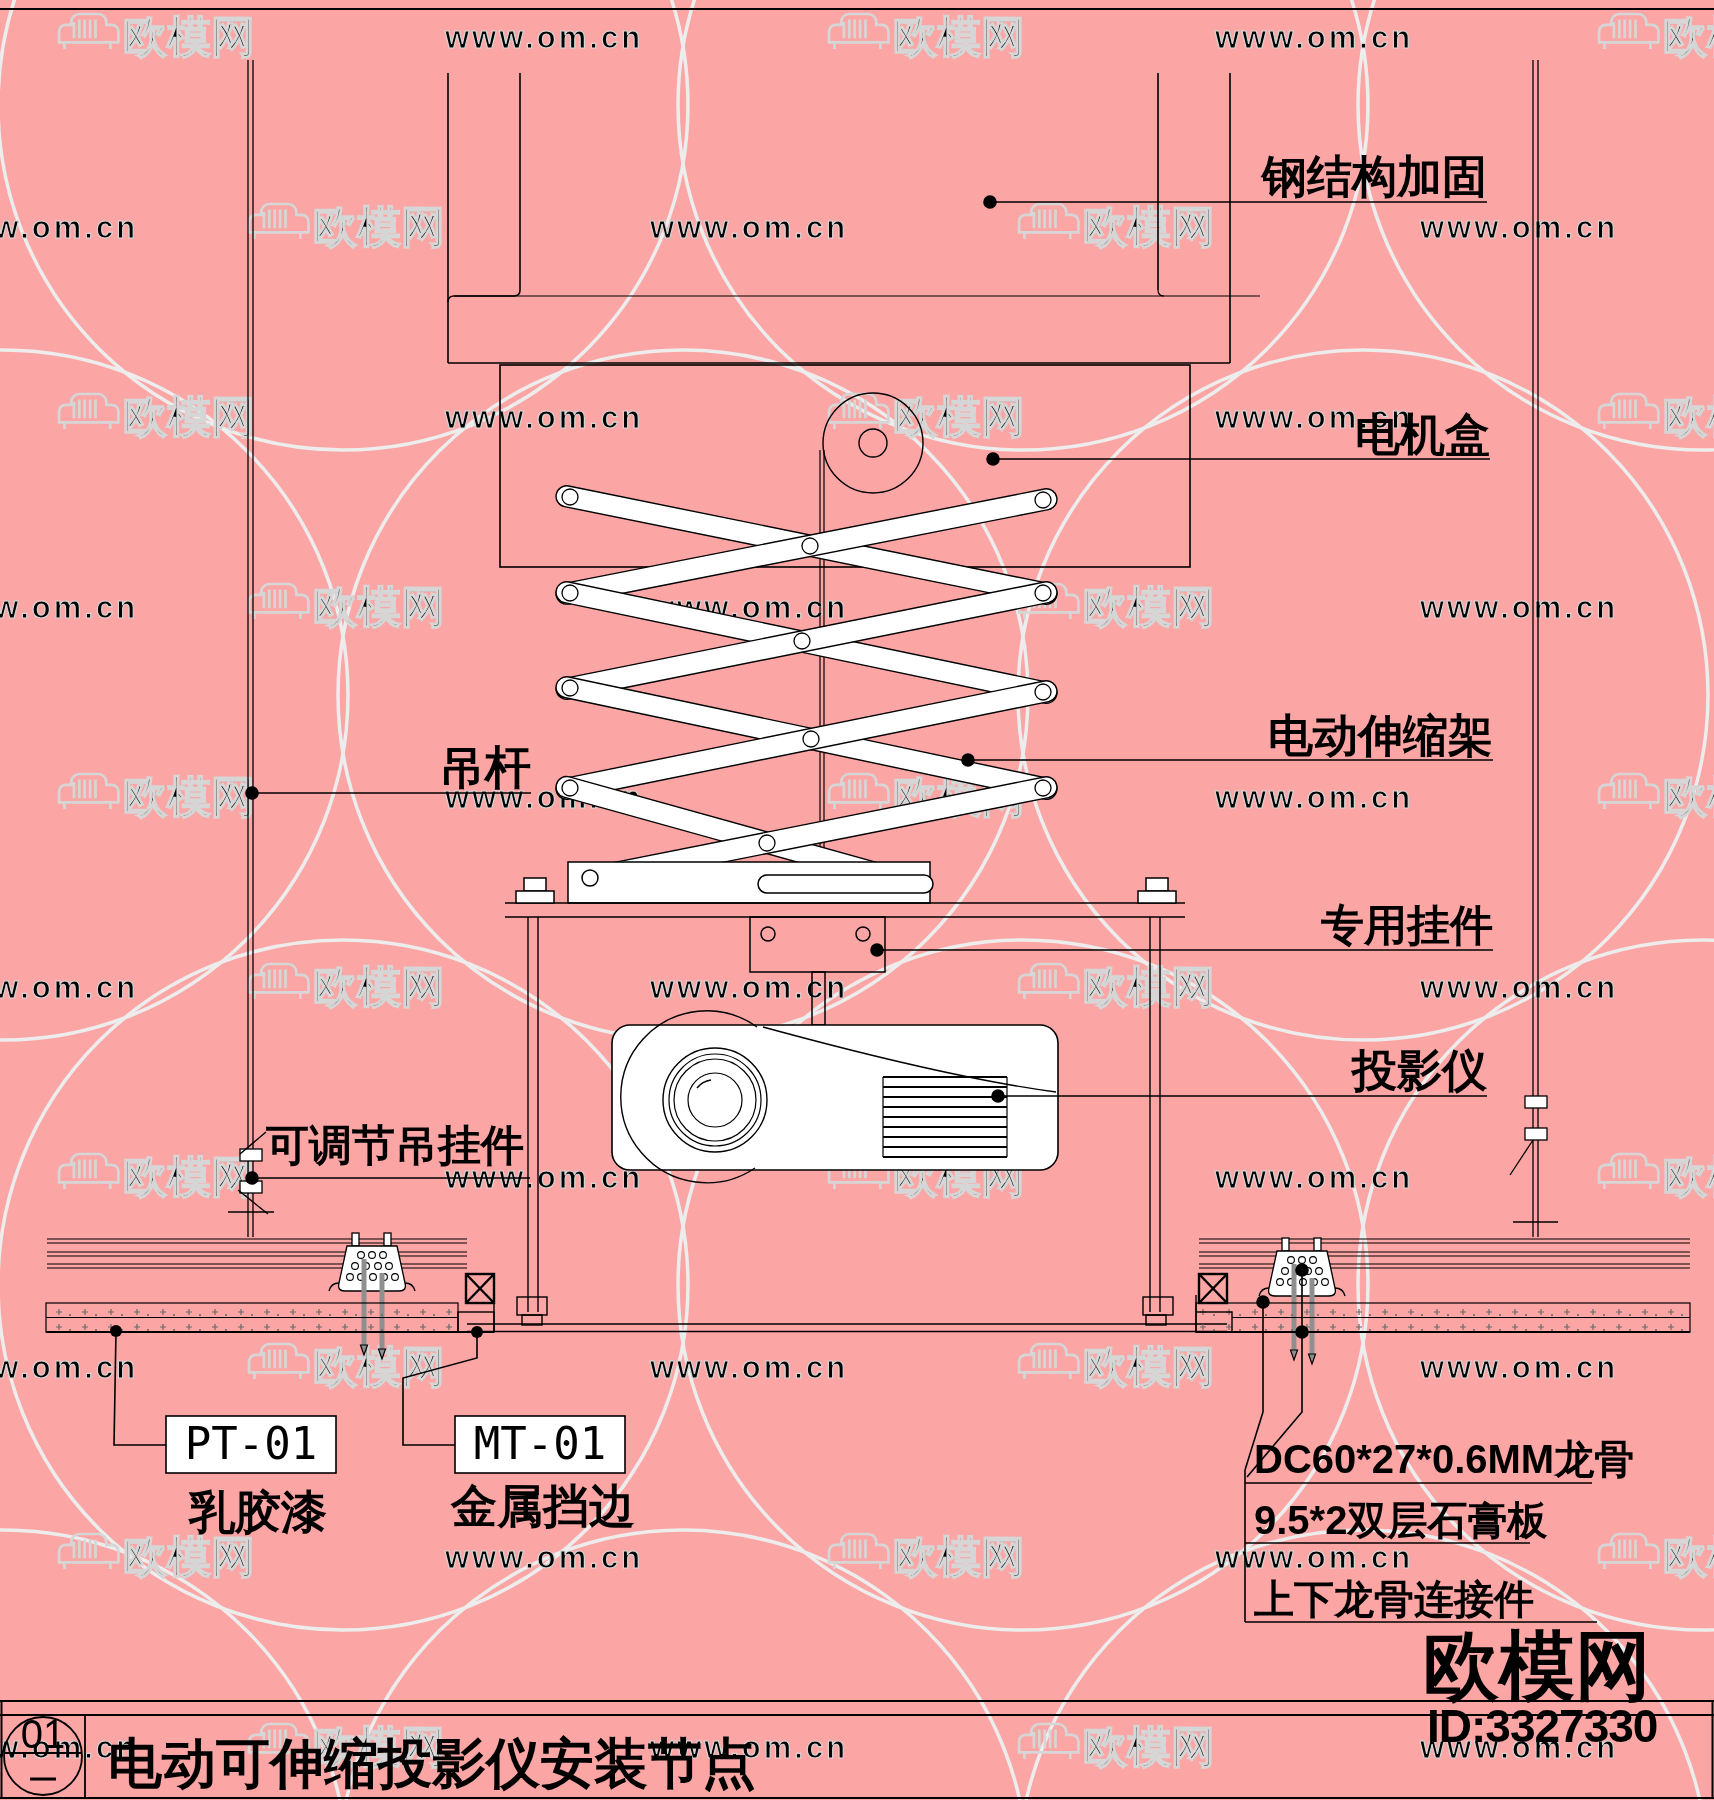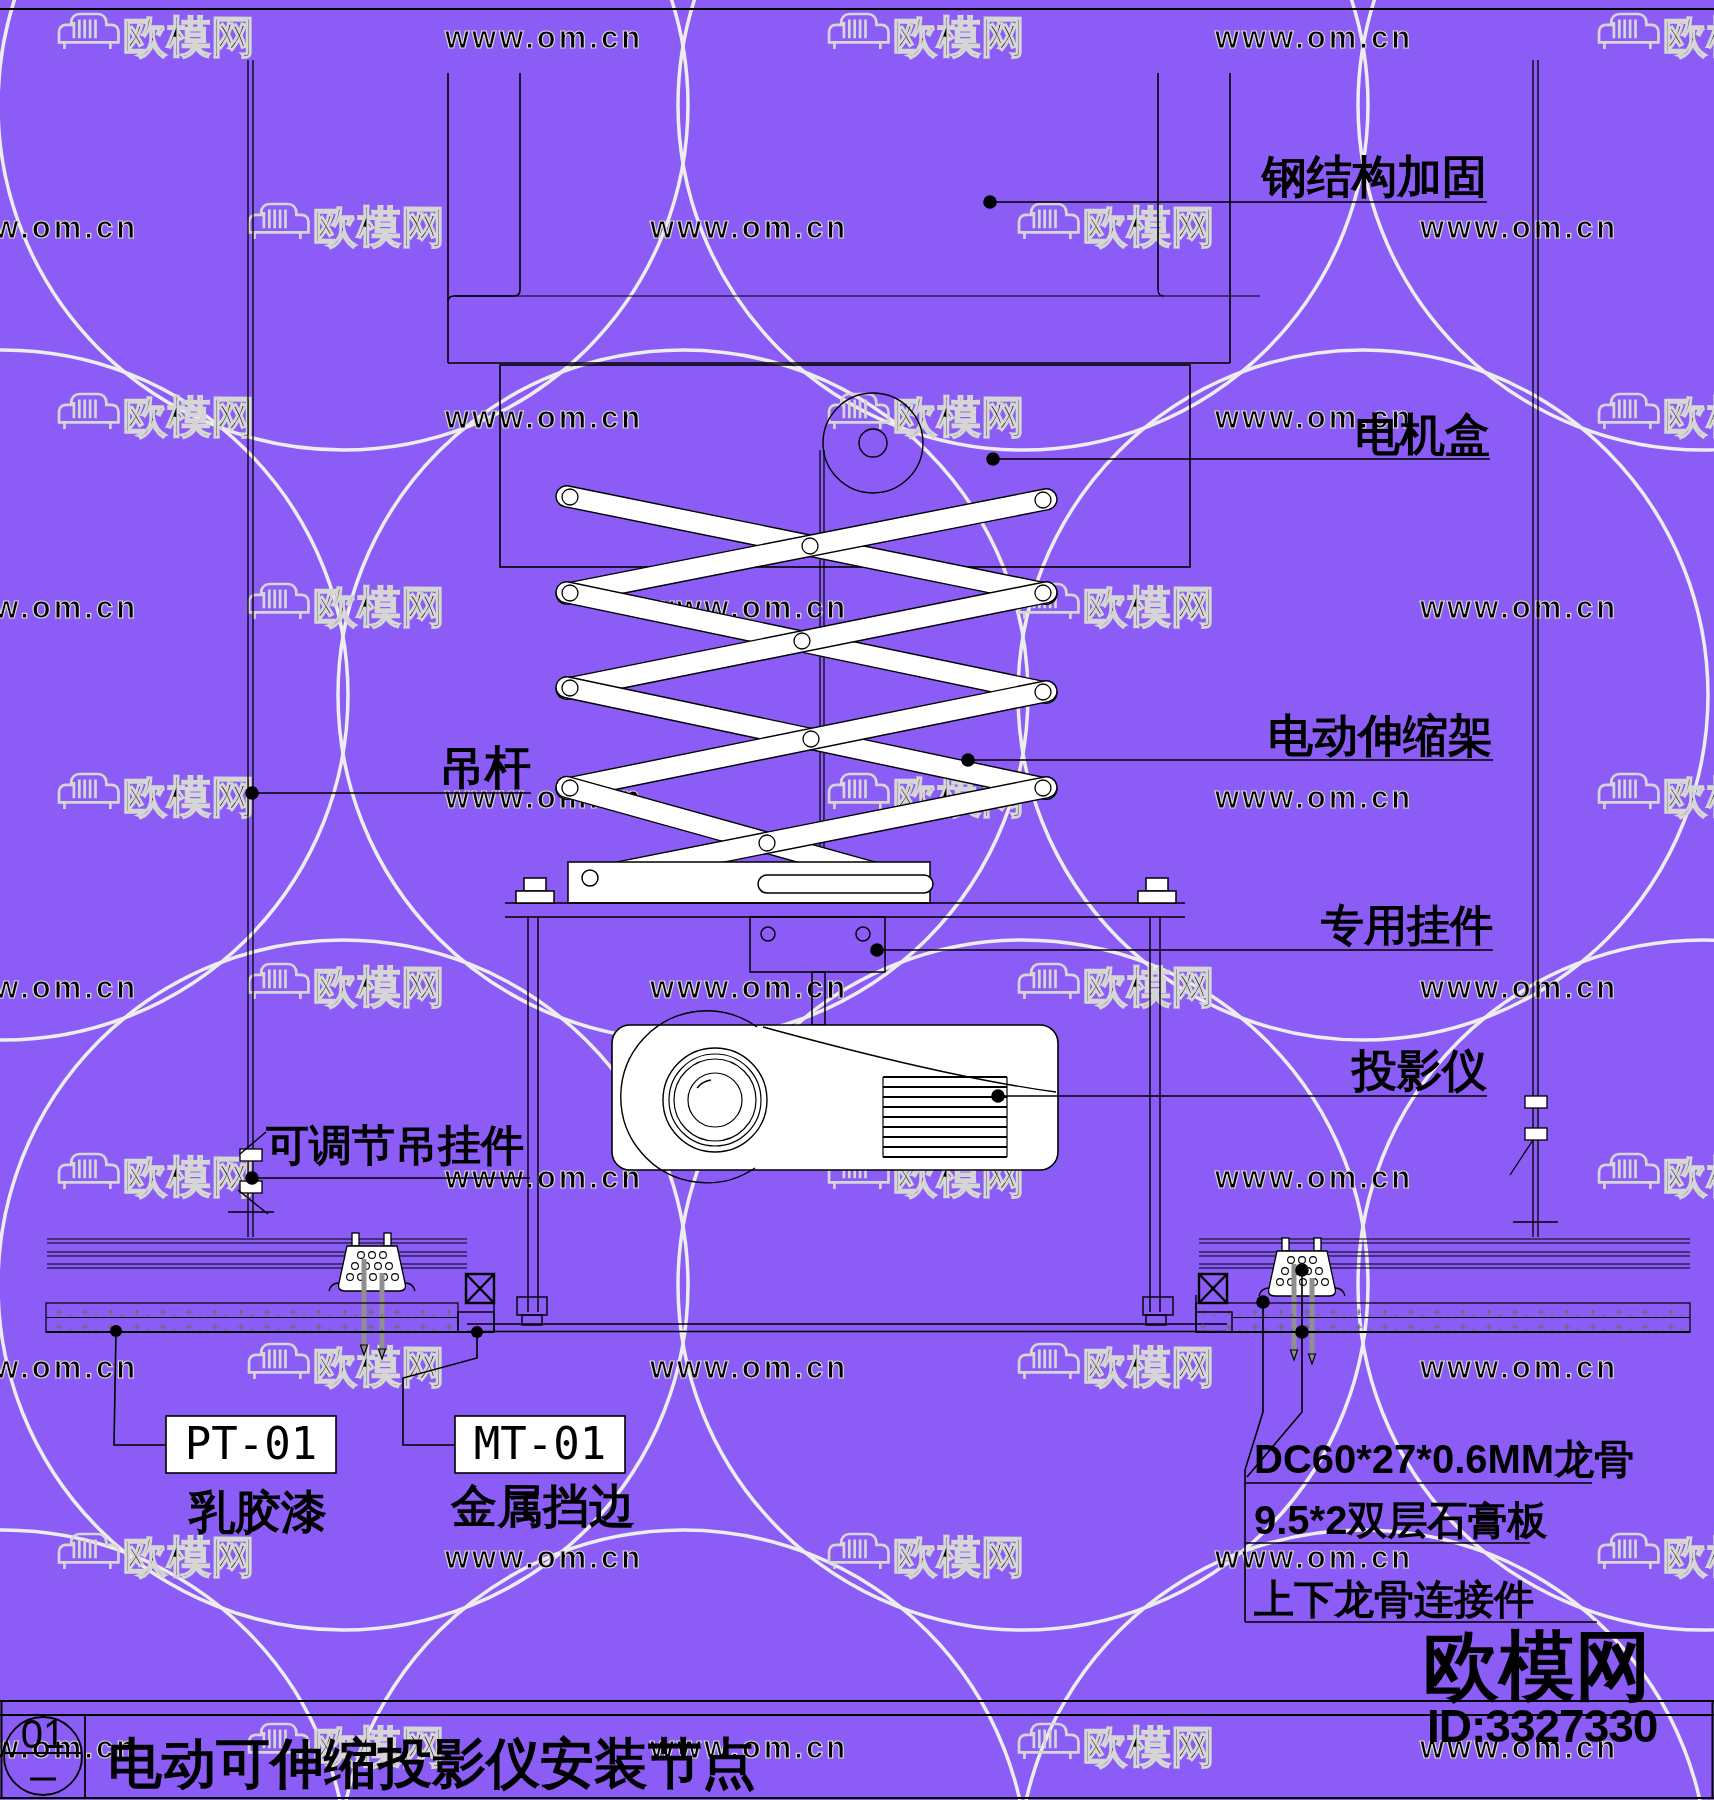--- a/index.html
+++ b/index.html
@@ -1,16 +1,16 @@
 <!DOCTYPE html>
 <html><head>
 <meta charset="utf-8">
 <style>
   html,body{margin:0;padding:0;background:#ffffff;}
-  #stage{position:relative;width:1714px;height:1800px;background:#8b5cf6;overflow:hidden;}
+  #stage{position:relative;width:1714px;height:1800px;background:#fca5a5;overflow:hidden;}
   svg{display:block;}
   text{font-family:"Liberation Sans","DejaVu Sans",sans-serif;fill:#000;}
   .cjk{font-weight:bold;}
   .cad{font-family:"DejaVu Sans Mono","Liberation Mono",monospace;}
   .wm-text{font-weight:bold;}
 </style>
 </head>
 <body>
 
 <div id="stage">

